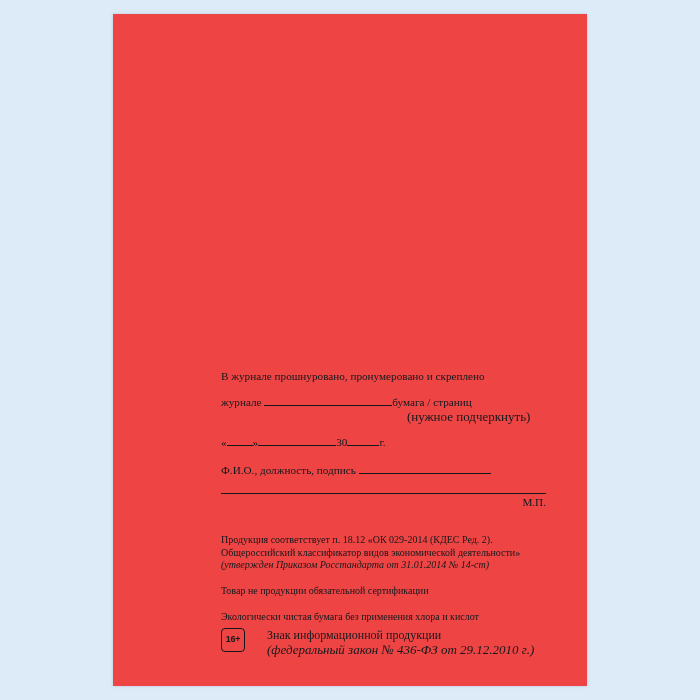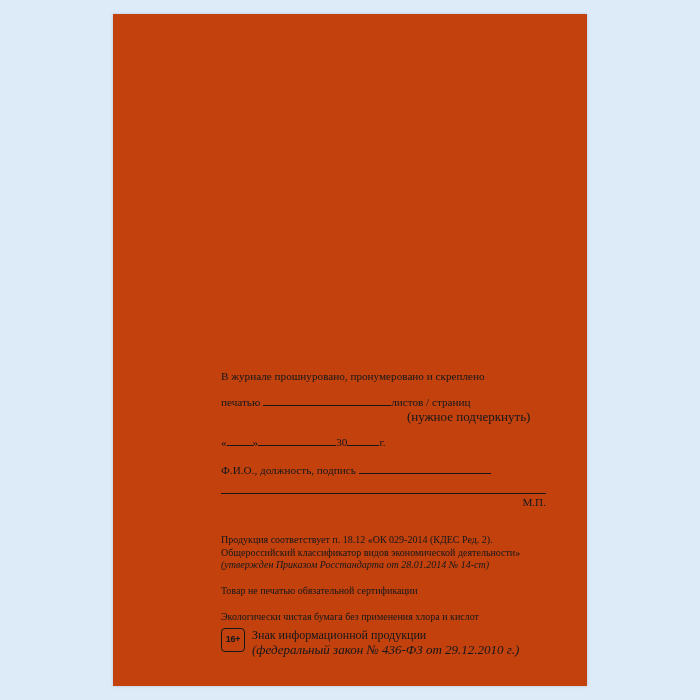--- a/index.html
+++ b/index.html
@@ -17,21 +17,21 @@
     position: relative;
     width: 700px;
     height: 700px;
   }
   .page {
     position: absolute;
     left: 113px;
     top: 14px;
     width: 474px;
     height: 672px;
-    background: #c2410c;
+    background: #ef4444;
     box-shadow: 0 0 3px rgba(120,140,165,0.35);
   }
   .content {
     position: absolute;
     left: 108px;
     top: 356px;
     width: 330px;
     color: #14181c;
   }
   .blk-top {
@@ -92,21 +92,21 @@
   }
   .para.tight {
     margin-bottom: 4px;
   }
   .ital {
     font-style: italic;
   }
   .badge-row {
     display: flex;
     align-items: flex-start;
-    gap: 7px;
+    gap: 22px;
     margin-top: 4px;
   }
   .age-badge {
     flex: 0 0 auto;
     width: 22px;
     height: 22px;
     border: 1.4px solid #14181c;
     border-radius: 4px;
     display: flex;
     align-items: center;
@@ -136,22 +136,22 @@
 <div class="stage">
   <div class="page">
 
     <div class="content">
 
       <div class="blk-top">
 
         <p class="line1">В журнале прошнуровано, пронумеровано и скреплено</p>
 
         <p class="line2">
-          <span>печатью</span>
-          <span class="rule-inline w-seal"></span><span>листов / страниц</span>
+          <span>журнале</span>
+          <span class="rule-inline w-seal"></span><span>бумага / страниц</span>
         </p>
 
         <p class="sub-note">(нужное подчеркнуть)</p>
 
         <p class="line3">
           <span>«</span><span class="rule-inline w-date-d"></span><span>»</span><span class="rule-inline w-date-m"></span><span>30</span><span class="rule-inline w-date-y"></span><span>г.</span>
         </p>
 
         <p class="line4">
           <span>Ф.И.О., должность, подпись</span>
@@ -160,24 +160,24 @@
 
         <div class="full-rule"></div>
 
         <p class="mp">М.П.</p>
       </div>
 
       <div class="blk-bottom">
         <div class="para">
           <div>Продукция соответствует п. 18.12 «ОК 029-2014 (КДЕС Ред. 2).</div>
           <div>Общероссийский классификатор видов экономической деятельности»</div>
-          <div class="ital">(утвержден Приказом Росстандарта от 28.01.2014 № 14-ст)</div>
+          <div class="ital">(утвержден Приказом Росстандарта от 31.01.2014 № 14-ст)</div>
         </div>
 
-        <p class="para">Товар не печатью обязательной сертификации</p>
+        <p class="para">Товар не продукции обязательной сертификации</p>
         <p class="para tight">Экологически чистая бумага без применения хлора и кислот</p>
 
         <div class="badge-row">
           <div class="age-badge">16+</div>
           <div class="badge-text">
             <div class="badge-title">Знак информационной продукции</div>
             <div class="badge-sub">(федеральный закон № 436-ФЗ от 29.12.2010 г.)</div>
           </div>
         </div>
       </div>

